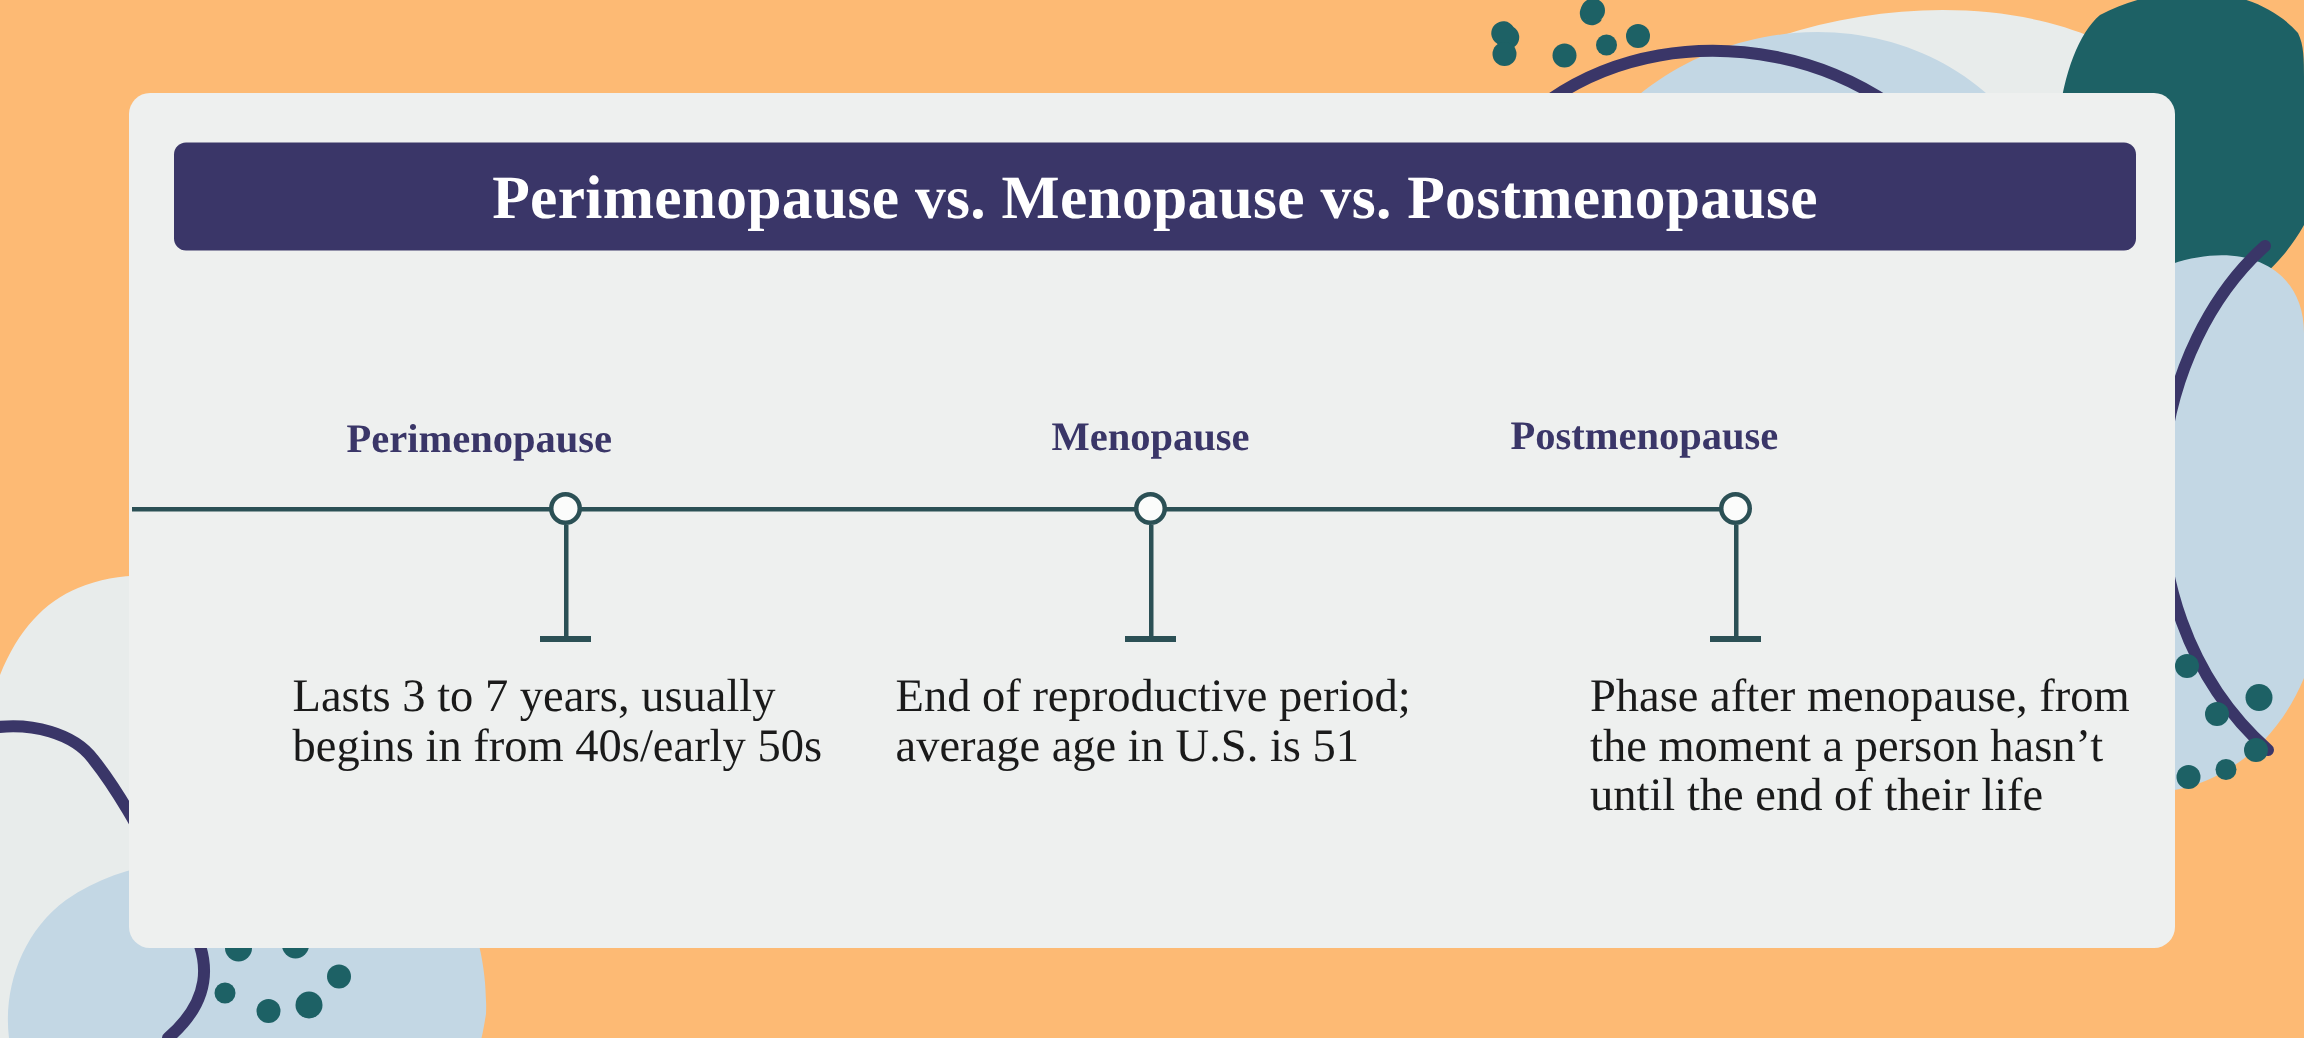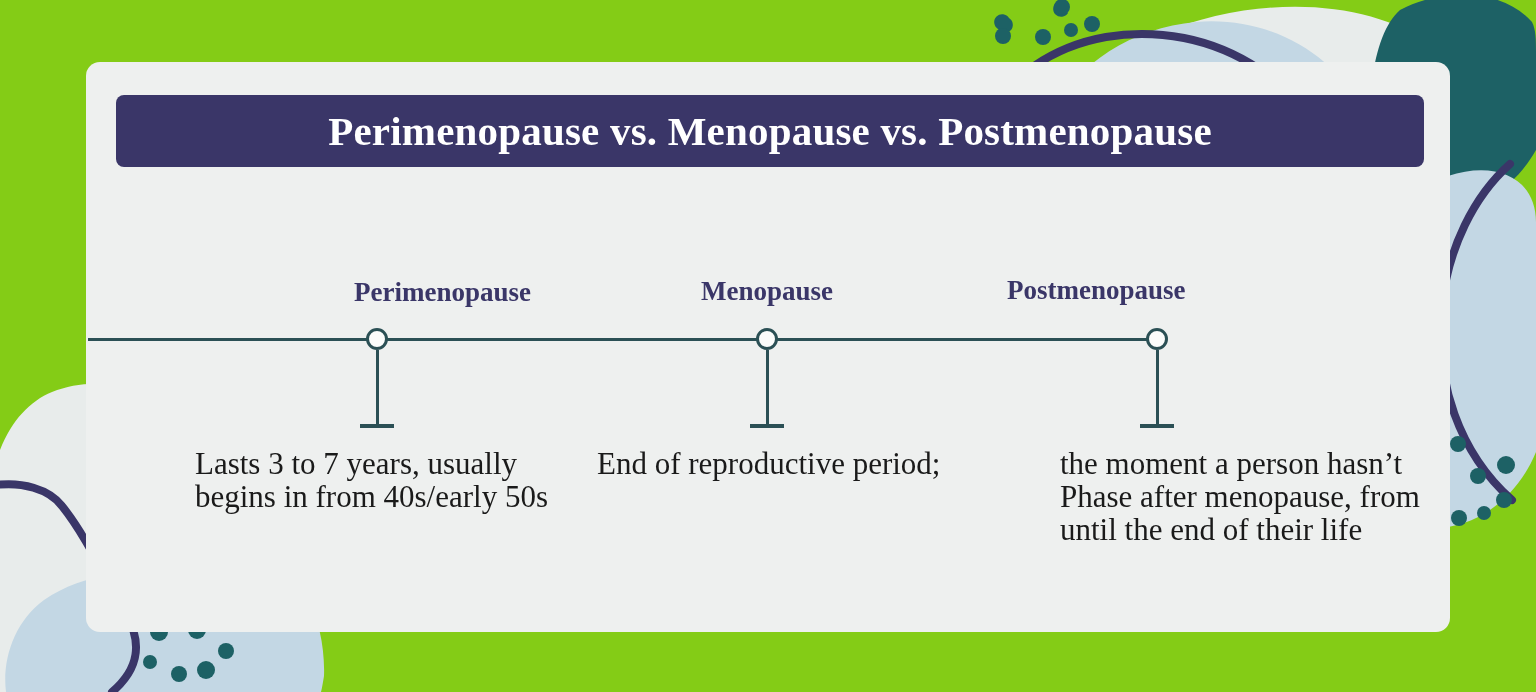--- a/index.html
+++ b/index.html
@@ -2,21 +2,21 @@
 <html><head>
 <meta charset="utf-8">
 <style>
   * { margin:0; padding:0; box-sizing:border-box; }
   html, body {
     width:1536px; height:692px;
     background:#ffffff;
     font-family:"Liberation Serif", "DejaVu Serif", serif;
     overflow:hidden;
   }
-  #stage { position:relative; width:1536px; height:692px; background:#84cc16; }
+  #stage { position:relative; width:1536px; height:692px; background:#fdba74; }
 
   
   #decor-layer { position:absolute; inset:0; width:1536px; height:692px; z-index:0; }
 
   
   #infographic-card {
     position:absolute; left:86px; top:62px;
     width:1364px; height:570px;
     background:#eef0ef;
     border-radius:14px;
@@ -150,47 +150,48 @@
 
     <div id="title-bar">
       <div id="title-text">Perimenopause vs. Menopause vs. Postmenopause</div>
     </div>
 
     <div id="timeline">
 
       <div id="timeline-axis"></div>
 
       <div class="tl-node" style="left:280px;">
-        <div class="tl-heading" style="left:-135px; top:217px; width:300px; text-align:right;">Perimenopause</div>
+        <div class="tl-heading" style="left:-135px; top:217px; width:300px; text-align:left;">Perimenopause</div>
         <div class="tl-circle"></div>
         <div class="tl-stem"></div>
         <div class="tl-foot"></div>
         <div class="tl-body" style="left:-171px; top:385px;">
           <span>Lasts 3 to 7 years, usually</span>
           <span>begins in from 40s/early 50s</span>
         </div>
       </div>
 
       <div class="tl-node" style="left:670px;">
         <div class="tl-heading" style="left:-139px; top:216px; width:300px; text-align:center;">Menopause</div>
         <div class="tl-circle"></div>
         <div class="tl-stem"></div>
         <div class="tl-foot"></div>
         <div class="tl-body" style="left:-159px; top:385px;">
           <span>End of reproductive period;</span>
+          <span>average age in U.S. is 51</span>
         </div>
       </div>
 
       <div class="tl-node" style="left:1060px;">
         <div class="tl-heading" style="left:-139px; top:215px; width:300px; text-align:left;">Postmenopause</div>
         <div class="tl-circle"></div>
         <div class="tl-stem"></div>
         <div class="tl-foot"></div>
         <div class="tl-body" style="left:-86px; top:385px;">
+          <span>Phase after menopause, from</span>
           <span>the moment a person hasn’t</span>
-          <span>Phase after menopause, from</span>
           <span>until the end of their life</span>
         </div>
       </div>
 
     </div>
   </div>
 </div>
 
 </body></html>

